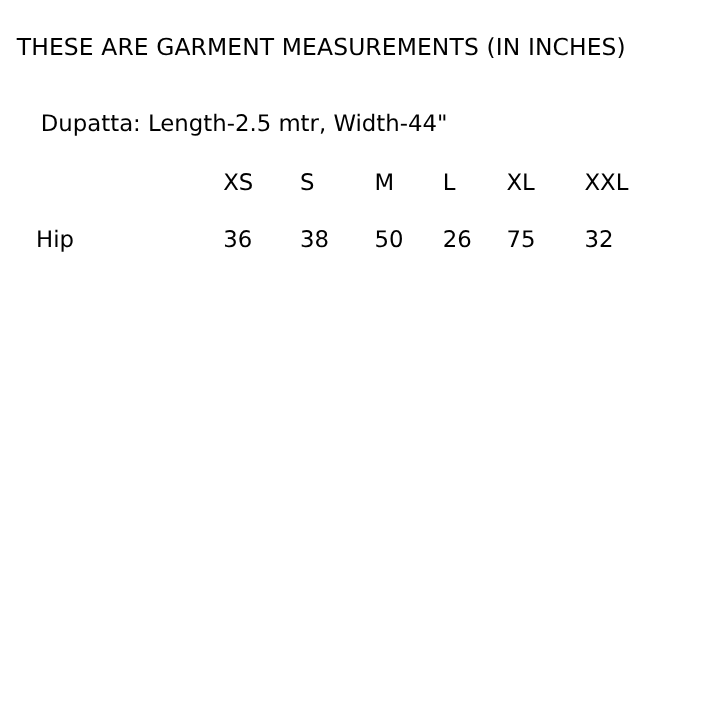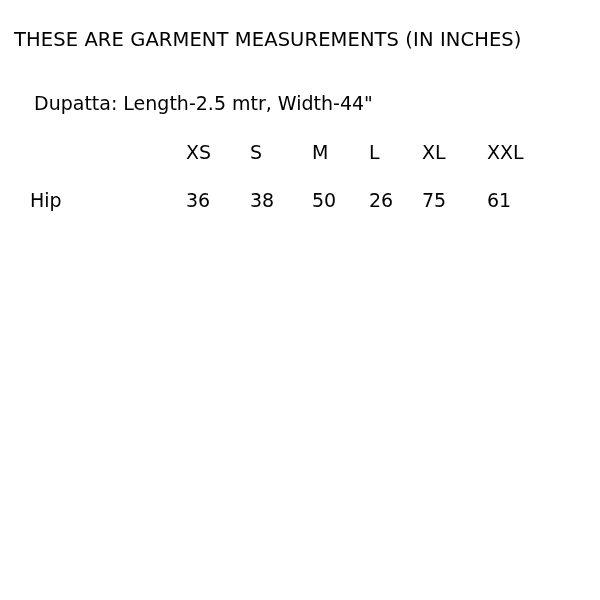--- a/index.html
+++ b/index.html
@@ -87,18 +87,18 @@
       </tr>
     </thead>
     <tbody>
       <tr>
         <td class="col-label">Hip</td>
         <td class="col-xs">36</td>
         <td class="col-s">38</td>
         <td class="col-m">50</td>
         <td class="col-l">26</td>
         <td class="col-xl">75</td>
-        <td class="col-xxl">61</td>
+        <td class="col-xxl">32</td>
       </tr>
     </tbody>
   </table>
 
 </div>
 
 </body></html>

